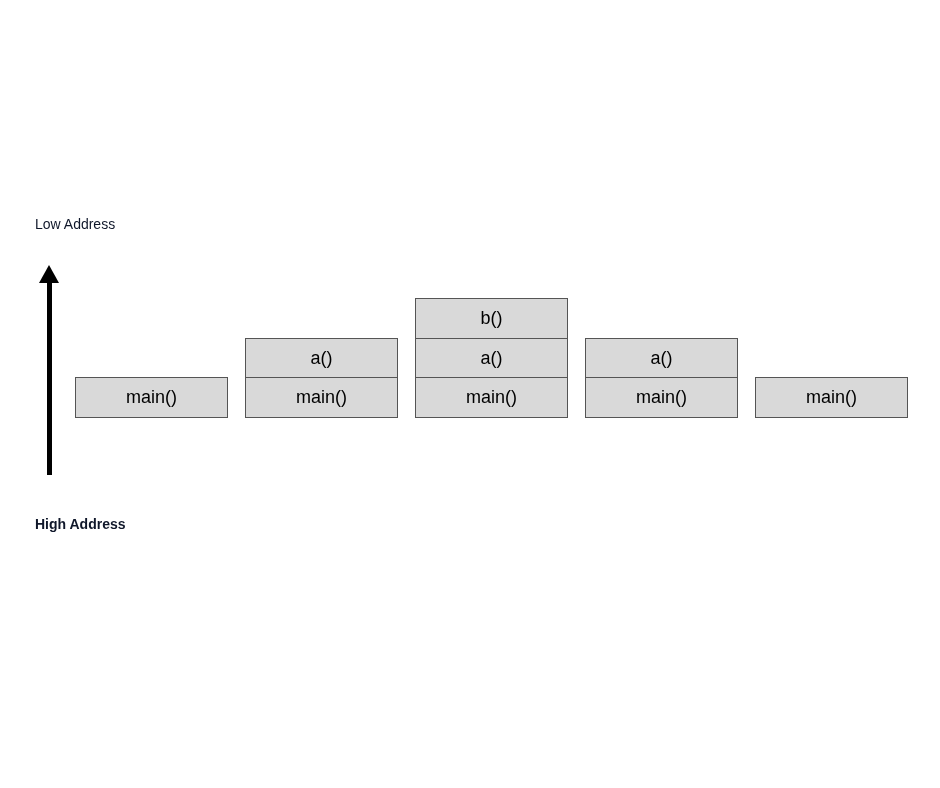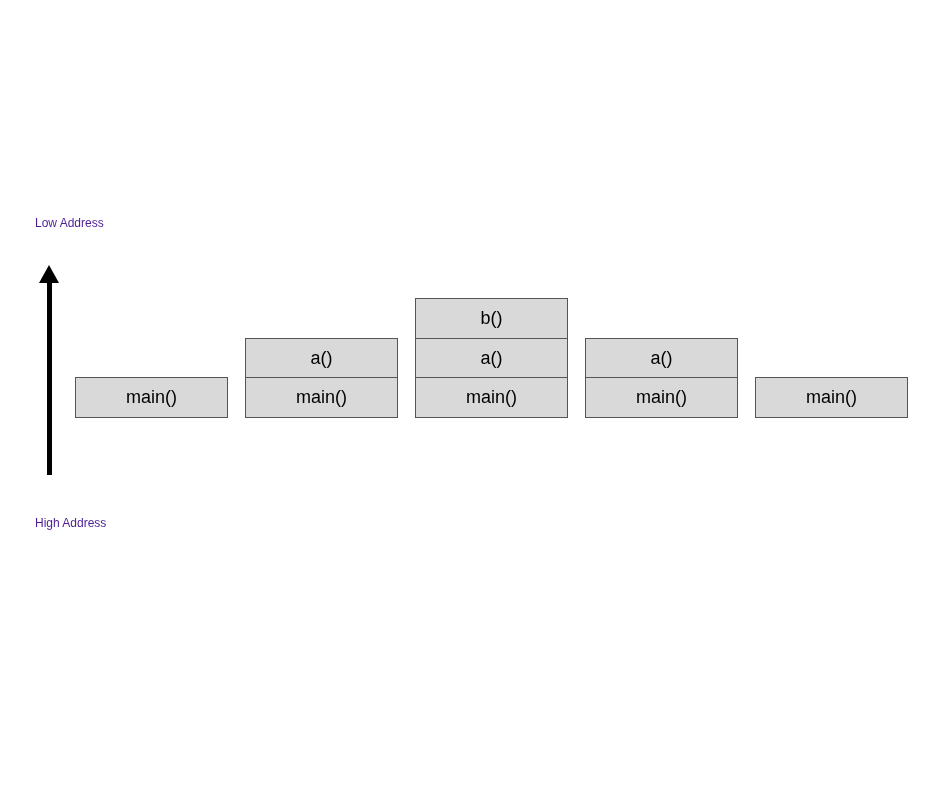--- a/index.html
+++ b/index.html
@@ -9,31 +9,32 @@
     }
     body {
       width: 940px;
       height: 788px;
       background: #ffffff;
       font-family: Arial, Helvetica, sans-serif;
       position: relative;
     }
     .label {
       position: absolute;
-      font-size: 12px;
-      color: #4c1d95;
+      font-size: 14px;
+      color: #0f172a;
       text-align: center;
     }
     .low-address {
       left: 35px;
       top: 216px;
     }
     .high-address {
       left: 35px;
       top: 516px;
+      font-weight: bold;
     }
     .arrow-container {
       position: absolute;
       left: 40px;
       top: 265px;
       width: 20px;
       height: 210px;
     }
     .arrow-line {
       position: absolute;

